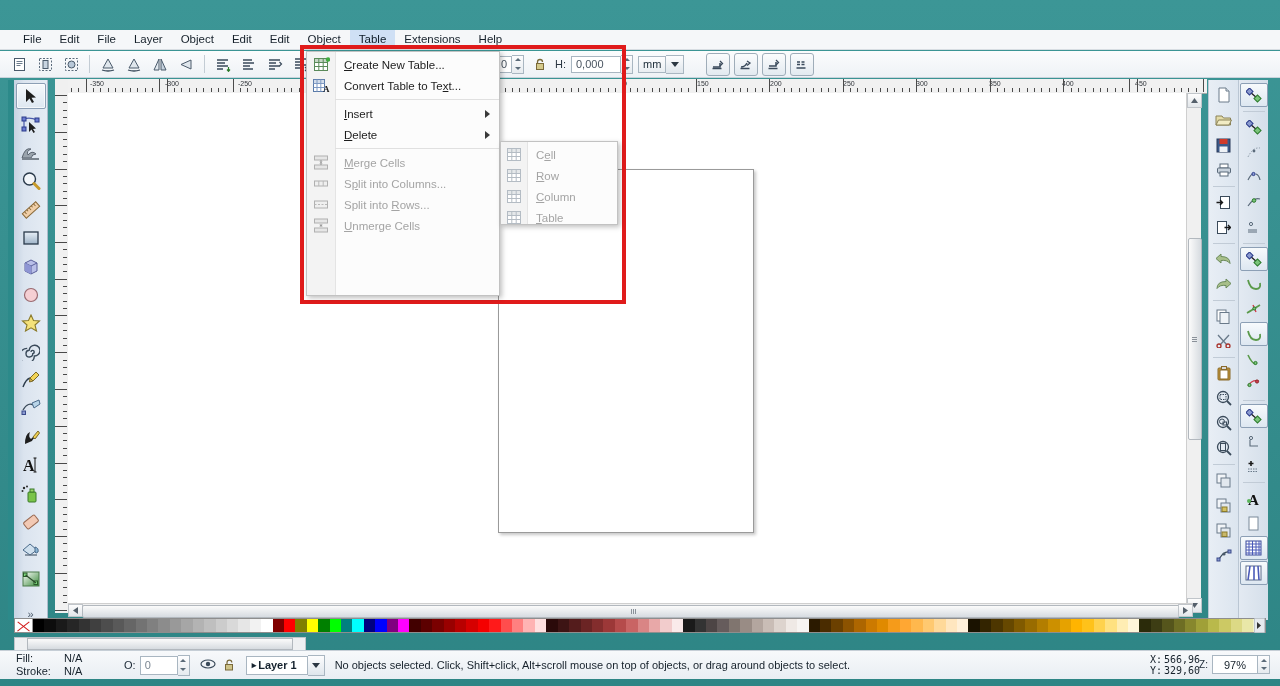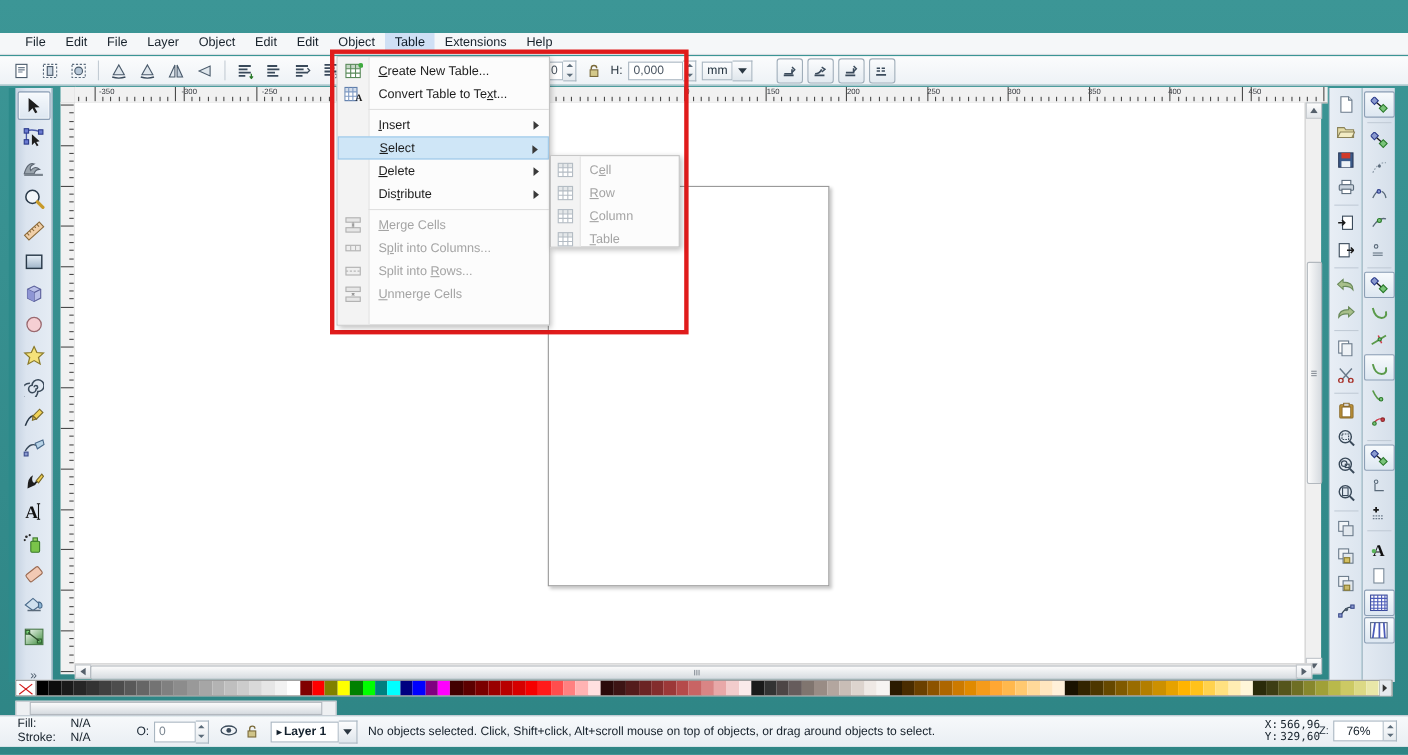--- a/index.html
+++ b/index.html
@@ -1376,21 +1376,21 @@
           <span class="ck">X:</span>
           <span>566,96</span>
         </div>
       <div class="rowc">
           <span class="ck">Y:</span>
           <span>329,60</span>
         </div>
     </div>
     <div class="zoomwrap">
       <span style="margin-right:4px;font-size:10px;">Z:</span>
-      <div class="zoomfield">76%</div>
+      <div class="zoomfield">97%</div>
       <div class="spin">
           <i class="up"></i>
           <i class="dn"></i>
         </div>
     </div>
   </div>
 
   <div class="menupop" id="menupop">
       <div class="mi">
         <span class="micon">
@@ -1413,33 +1413,23 @@
           </svg>
         </span>
         <span class="mlabel">Convert Table to Te<span class="u">x</span>t...</span>
       </div>
       <div class="msep"></div>
       <div class="mi">
         <span class="micon"></span>
         <span class="mlabel"><span class="u">I</span>nsert</span>
         <span class="marrow"></span>
       </div>
-      <div class="mi hl">
-        <span class="micon"></span>
-        <span class="mlabel"><span class="u">S</span>elect</span>
-        <span class="marrow"></span>
-      </div>
       <div class="mi">
         <span class="micon"></span>
         <span class="mlabel"><span class="u">D</span>elete</span>
-        <span class="marrow"></span>
-      </div>
-      <div class="mi">
-        <span class="micon"></span>
-        <span class="mlabel">Dis<span class="u">t</span>ribute</span>
         <span class="marrow"></span>
       </div>
       <div class="msep"></div>
       <div class="mi dis">
         <span class="micon">
           <svg width="17" height="15" viewBox="0 0 17 15">
             <rect x="1.5" y="1" width="13" height="4" fill="#e6e6e6" stroke="#b0b0b0"></rect>
             <rect x="1.5" y="10" width="13" height="4" fill="#e6e6e6" stroke="#b0b0b0"></rect>
             <path d="M8 5.3 v1.2 M8 9.8 v-1.2" stroke="#999" stroke-width="1.4"></path>
             <path d="M6.3 6.5 L8 8 L9.7 6.5" fill="#999"></path>

